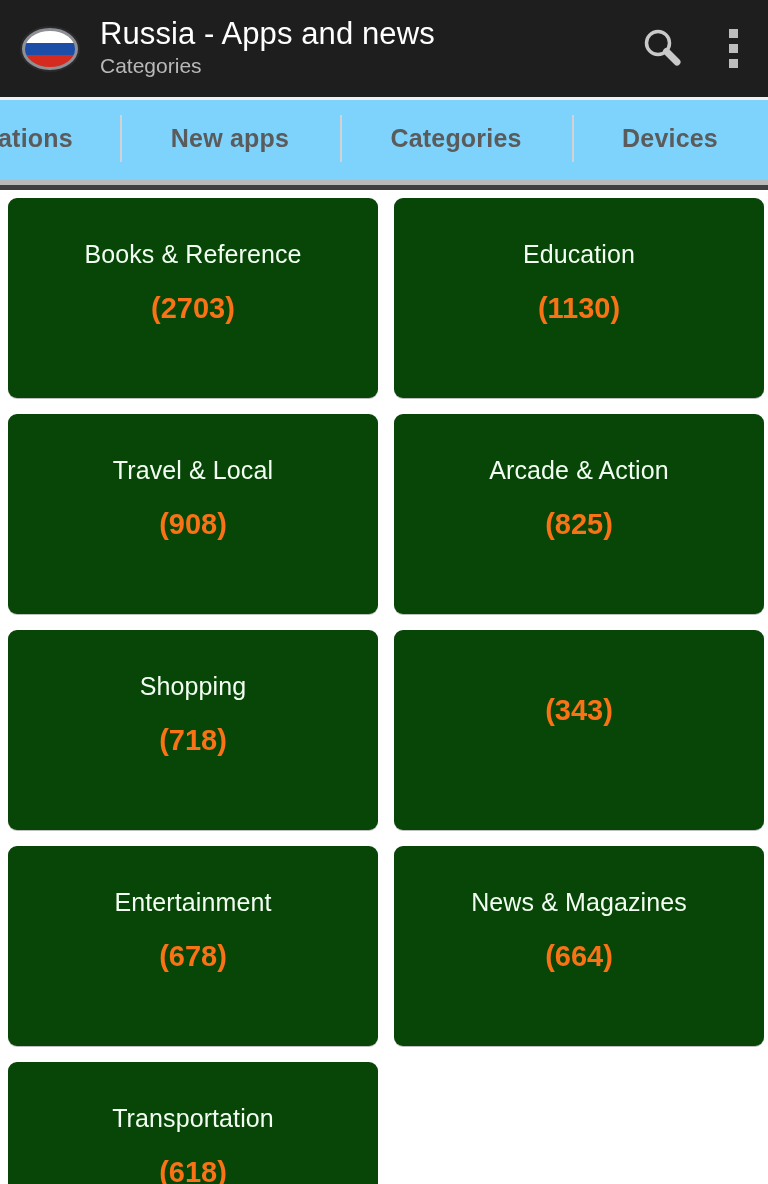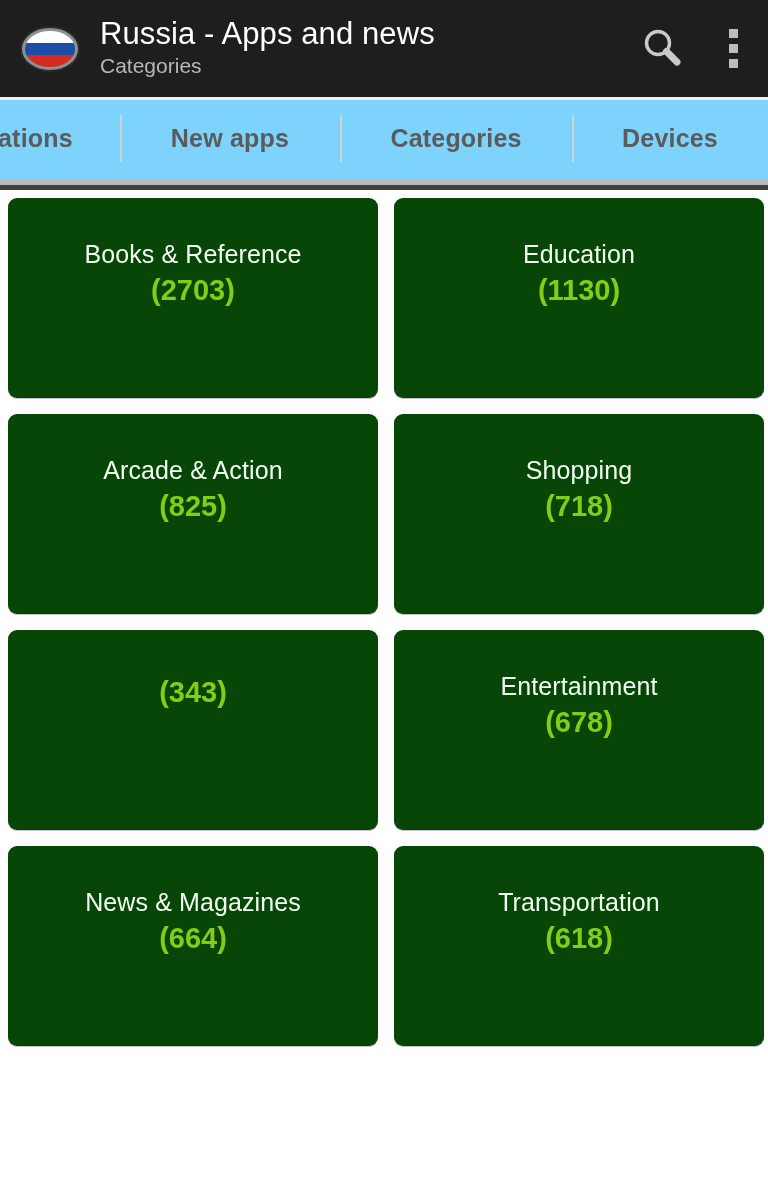--- a/index.html
+++ b/index.html
@@ -169,25 +169,25 @@
     box-shadow: 0 1px 0 rgba(0,0,0,0.25);
   }
   .cell-title {
     color: #f2fff2;
     font-size: 25px;
     line-height: 30px;
     font-weight: 400;
     letter-spacing: 0.1px;
   }
   .cell-count {
-    color: #84cc16;
+    color: #f97316;
     font-size: 29px;
     line-height: 34px;
     font-weight: bold;
-    margin-top: 4px;
+    margin-top: 22px;
   }
 </style>
 </head>
 <body>
 
 <div class="appbar">
 
   <span class="app-icon">
     <svg width="64" height="56" viewBox="0 0 64 56" aria-hidden="true">
       <defs>
@@ -254,20 +254,24 @@
     <div class="cell">
       <div class="cell-title">Books &amp; Reference</div>
       <div class="cell-count">(2703)</div>
     </div>
     <div class="cell">
       <div class="cell-title">Education</div>
       <div class="cell-count">(1130)</div>
     </div>
 
     <div class="cell">
+      <div class="cell-title">Travel &amp; Local</div>
+      <div class="cell-count">(908)</div>
+    </div>
+    <div class="cell">
       <div class="cell-title">Arcade &amp; Action</div>
       <div class="cell-count">(825)</div>
     </div>
 
     <div class="cell">
       <div class="cell-title">Shopping</div>
       <div class="cell-count">(718)</div>
     </div>
 
     <div class="cell">

